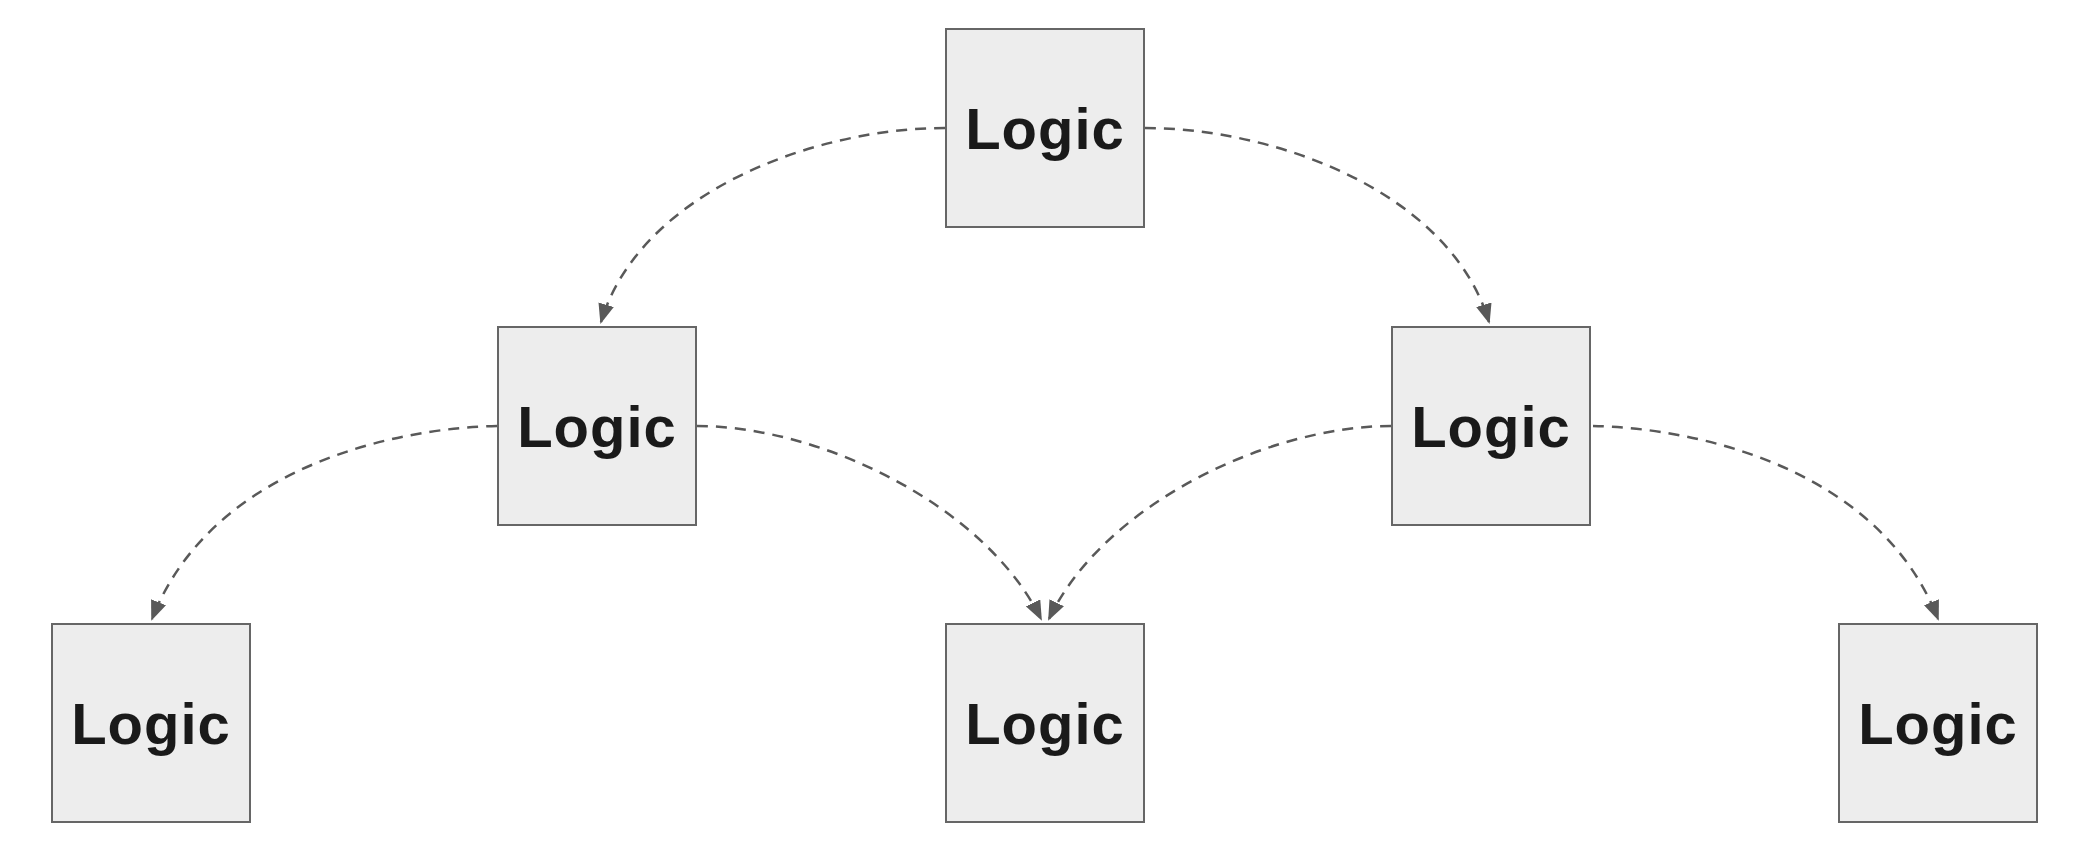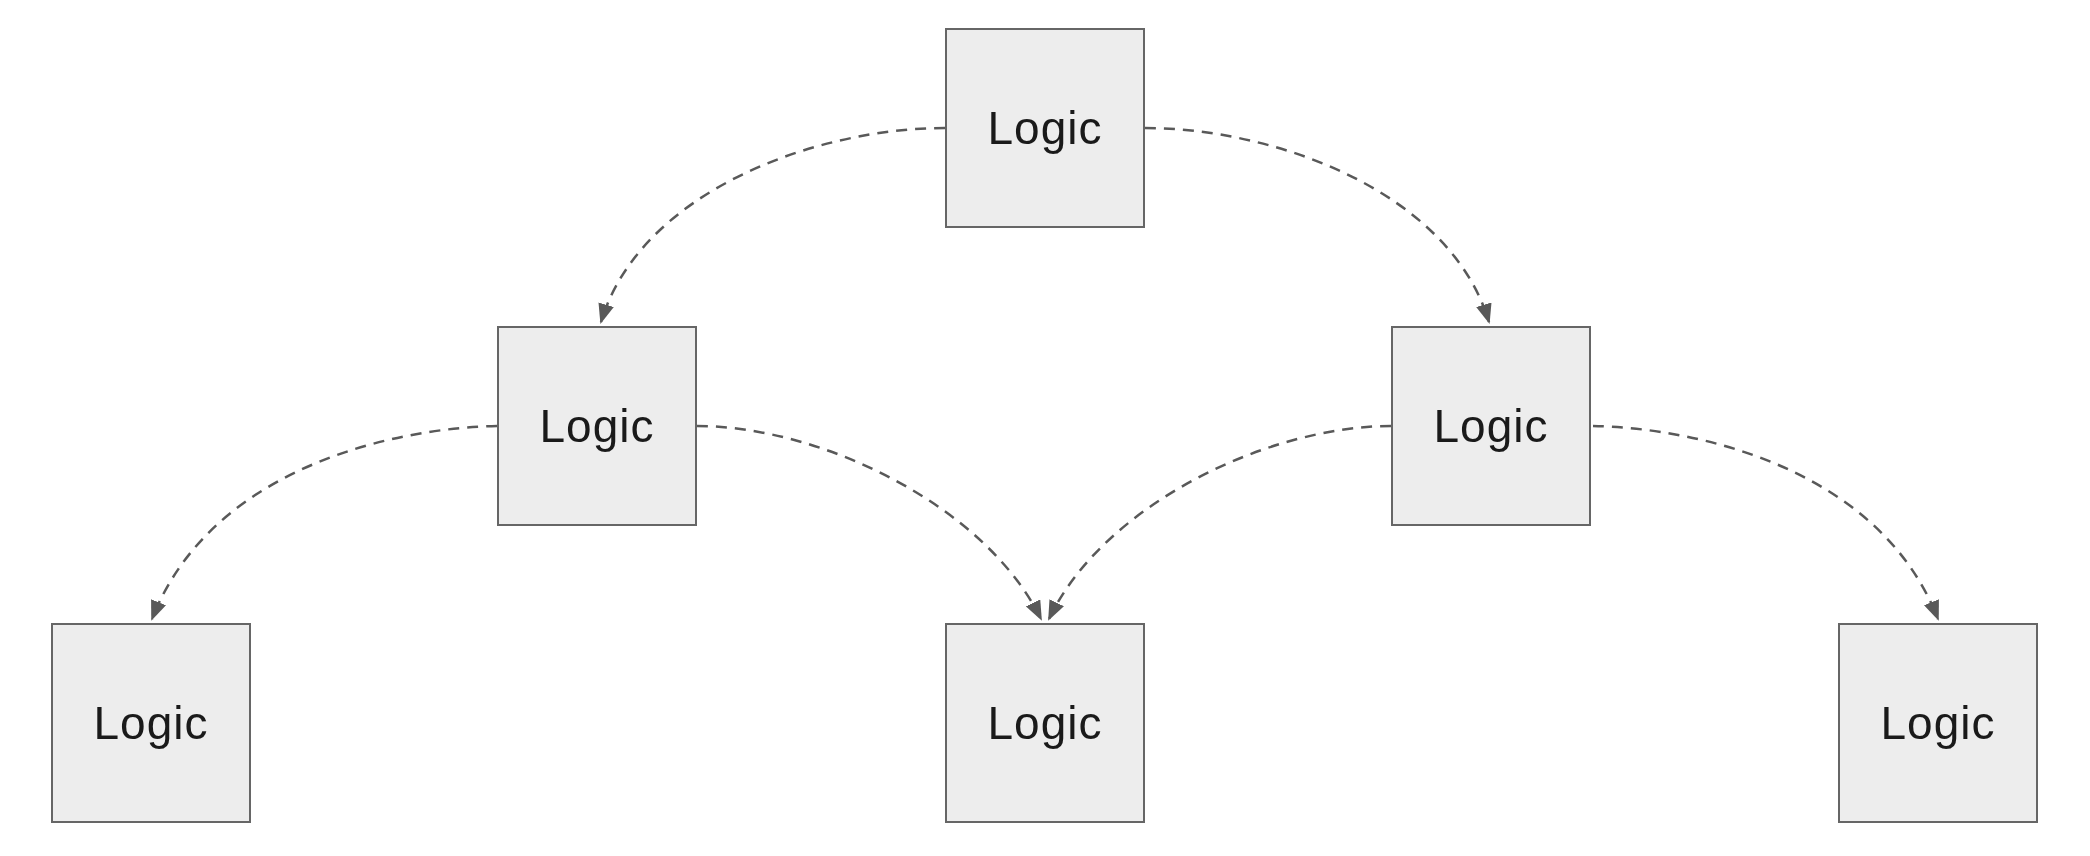--- a/index.html
+++ b/index.html
@@ -27,22 +27,22 @@
   .arrow-head{fill:var(--edge-color);stroke:none;}
   .node{
     position:absolute;
     width:200px;height:200px;
     box-sizing:border-box;
     background:var(--node-fill);
     border:2.5px solid var(--node-border);
     display:flex;align-items:center;justify-content:center;
   }
   .node-label{
-    font-size:46px;
-    font-weight:400;
+    font-size:58px;
+    font-weight:700;
     letter-spacing:1px;
     color:var(--node-text);
     user-select:none;
     text-align:center;
   }
   .n-root{left:945px;top:28px;}
   .n-left{left:497px;top:326px;}
   .n-right{left:1391px;top:326px;}
   .n-leaf-left{left:51px;top:623px;}
   .n-leaf-center{left:945px;top:623px;}

